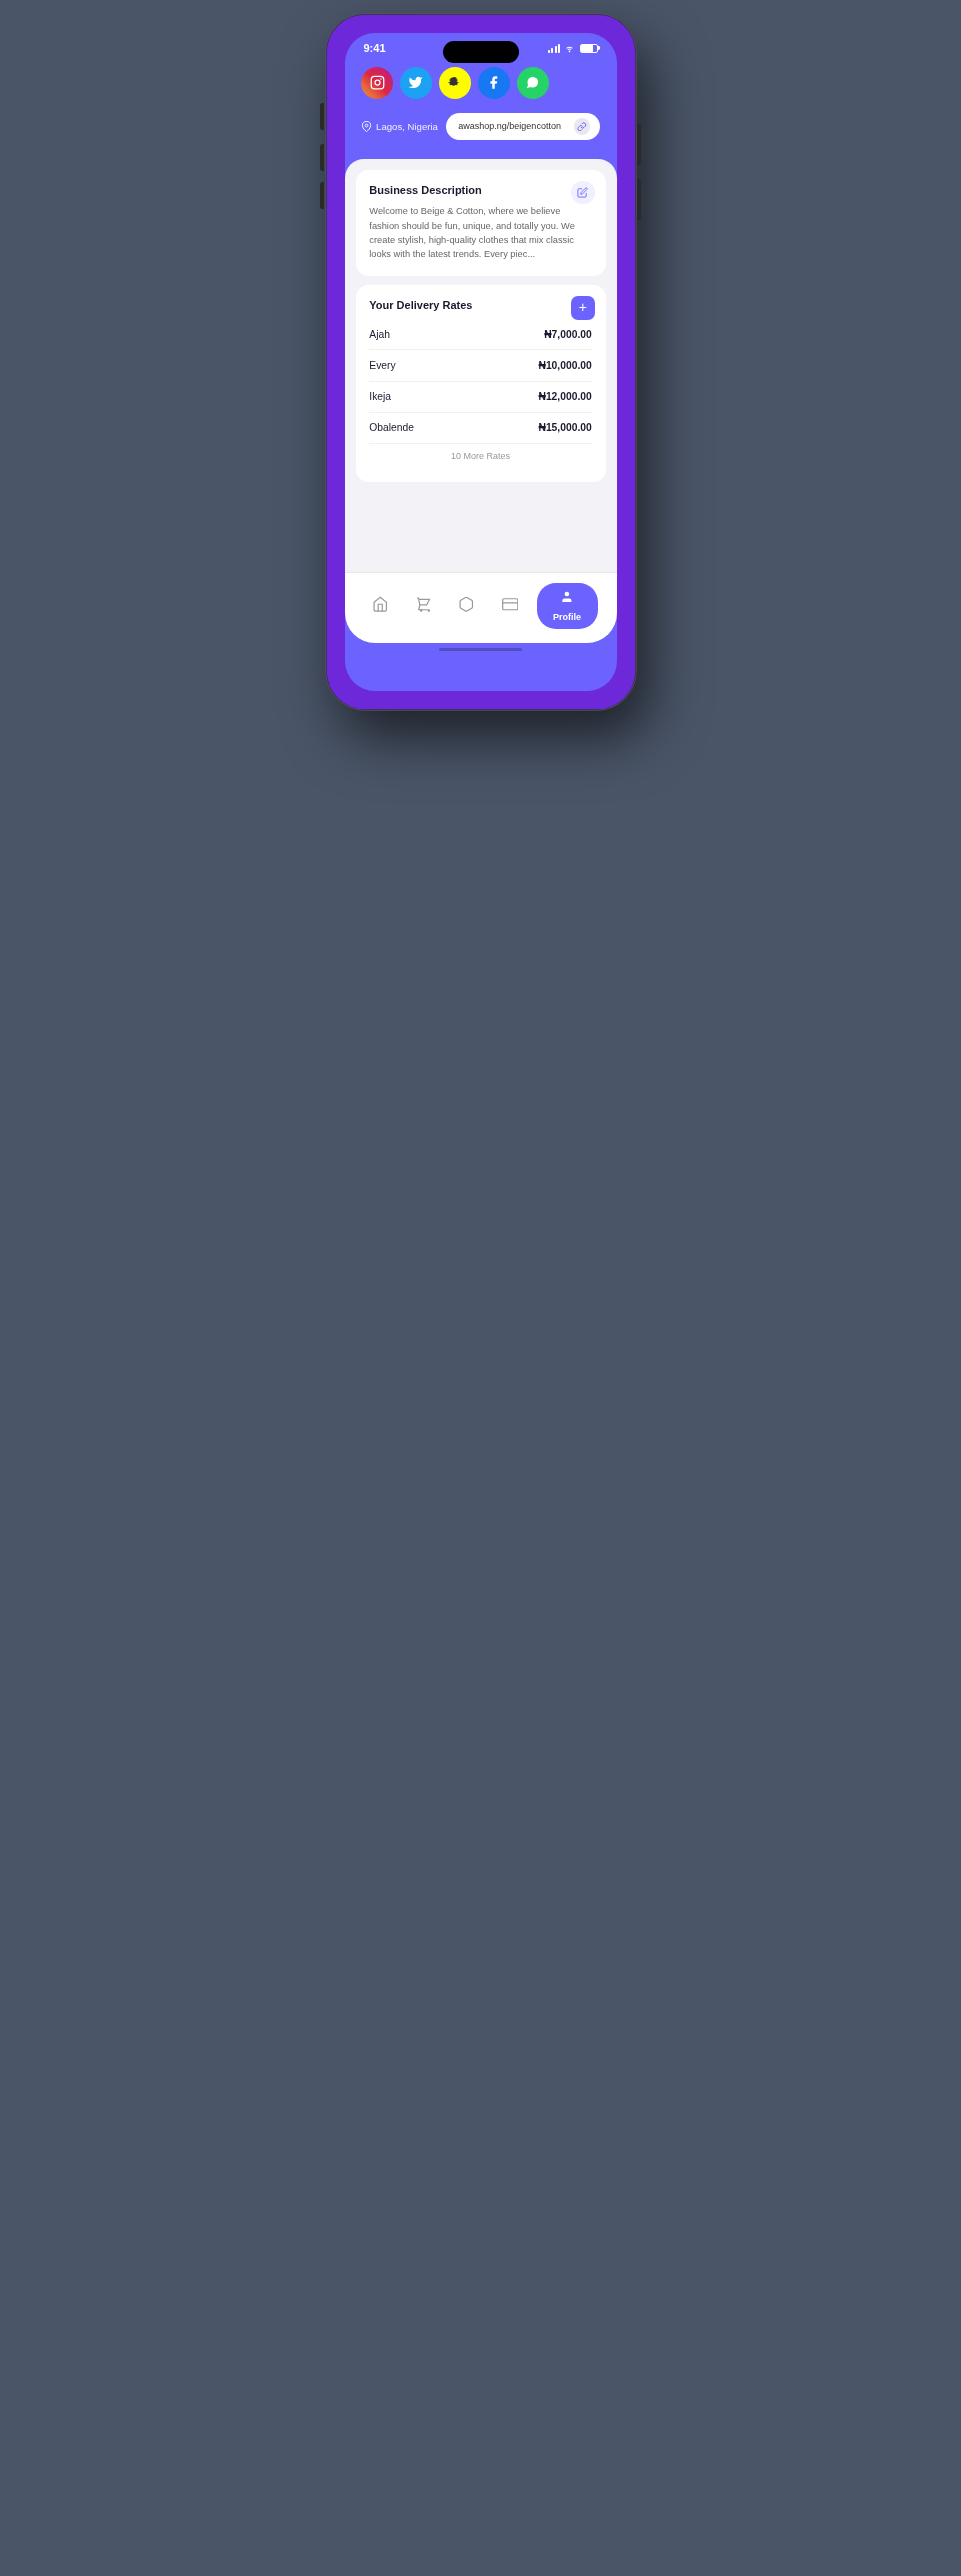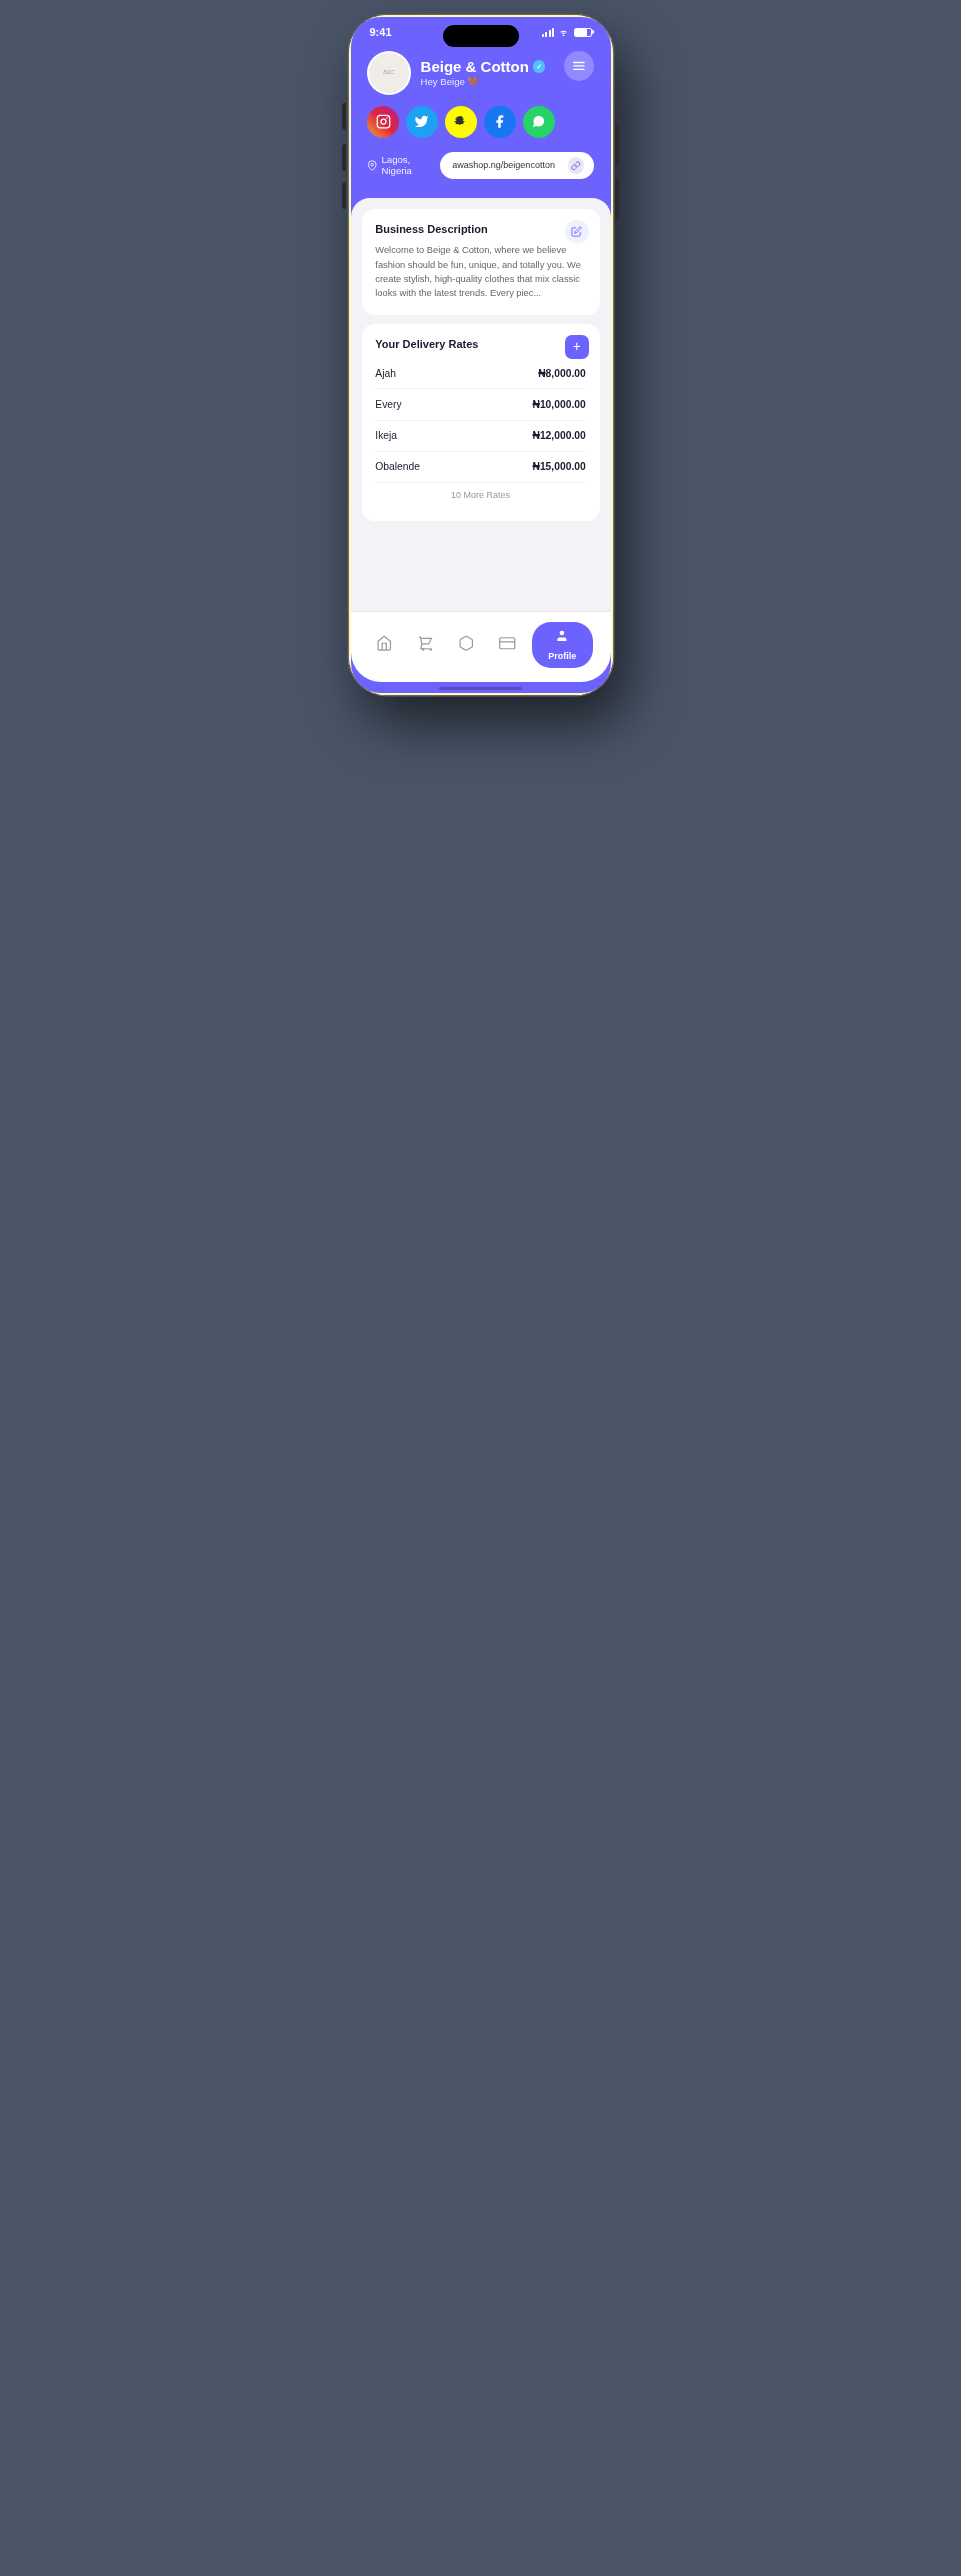--- a/index.html
+++ b/index.html
@@ -8,25 +8,25 @@
       background: #4a5568;
       display: flex;
       justify-content: center;
       align-items: flex-start;
       min-height: 100vh;
       padding: 13.8px;
       font-family: -apple-system, BlinkMacSystemFont, 'Segoe UI', sans-serif;
     }
 
     .phone-container {
-      width: 266px;
+      width: 310px;
       min-height: 674px;
-      background: #fef9c3;
+      background: #6d28d9;
       border-radius: 39px;
-      padding: 3px;
+      padding: 19px;
       box-shadow:
         0 0 0 0.7px #555,
         inset 0 0 0 0.7px #333,
         13.8px 27.5px 55px rgba(0,0,0,0.6);
       position: relative;
     }
 
     
     .phone-container::before {
       content: '';
@@ -479,41 +479,20 @@
         </svg>
         <div class="battery">
           <div class="battery-fill"></div>
         </div>
       </div>
     </div>
 
     <div class="dynamic-island"></div>
 
     <div class="header">
-      <div class="header-top">
-        <div class="profile-info">
-          <div class="avatar">
-            <div class="avatar-inner">
-              <span style="font-size:5.5px; color:#aaa; font-style:italic;">B&amp;C</span>
-            </div>
-          </div>
-          <div class="profile-text">
-            <h1>
-              <span>Beige &amp; Cotton</span>
-              <span class="verified-badge">✓</span>
-            </h1>
-            <div class="subtitle">Hey Beige 🤎</div>
-          </div>
-        </div>
-        <div class="settings-btn">
-          <svg width="13.8" height="13.8" viewBox="0 0 24 24" fill="white" stroke="white" stroke-width="1.5">
-            <path d="M3 6h18M3 12h18M3 18h18" stroke="white" stroke-width="2.5" stroke-linecap="round"></path>
-          </svg>
-        </div>
-      </div>
 
       <div class="social-row">
         <div class="social-icon si-instagram">
           <svg width="15" height="15" viewBox="0 0 24 24" fill="white">
             <rect x="2" y="2" width="20" height="20" rx="5" ry="5" fill="none" stroke="white" stroke-width="2"></rect>
             <circle cx="12" cy="12" r="4" fill="none" stroke="white" stroke-width="2"></circle>
             <circle cx="17.5" cy="6.5" r="1.2" fill="white"></circle>
           </svg>
         </div>
         <div class="social-icon si-twitter">
@@ -571,21 +550,21 @@
         <div class="card-title">Business Description</div>
         <p class="desc-text">Welcome to Beige &amp; Cotton, where we believe fashion should be fun, unique, and totally you. We create stylish, high-quality clothes that mix classic looks with the latest trends. Every piec...</p>
       </div>
 
       <div class="card">
         <div class="add-btn">+</div>
         <div class="card-title">Your Delivery Rates</div>
 
         <div class="rate-row">
           <span class="rate-location">Ajah</span>
-          <span class="rate-price">₦8,000.00</span>
+          <span class="rate-price">₦7,000.00</span>
         </div>
         <div class="rate-row">
           <span class="rate-location">Every</span>
           <span class="rate-price">₦10,000.00</span>
         </div>
         <div class="rate-row">
           <span class="rate-location">Ikeja</span>
           <span class="rate-price">₦12,000.00</span>
         </div>
         <div class="rate-row">

